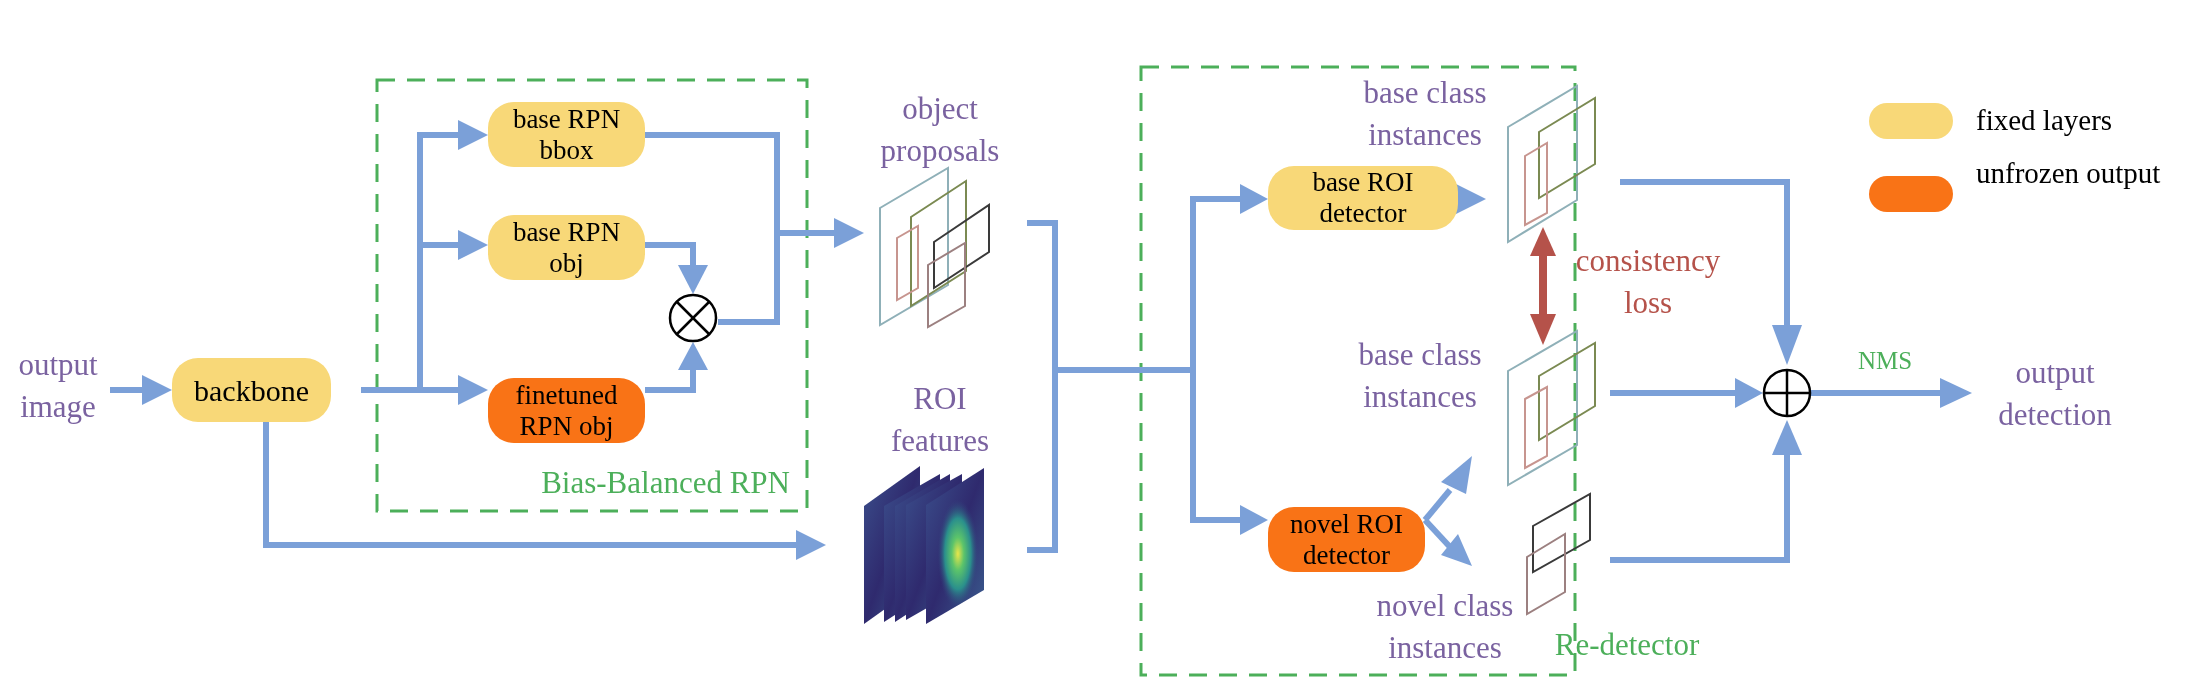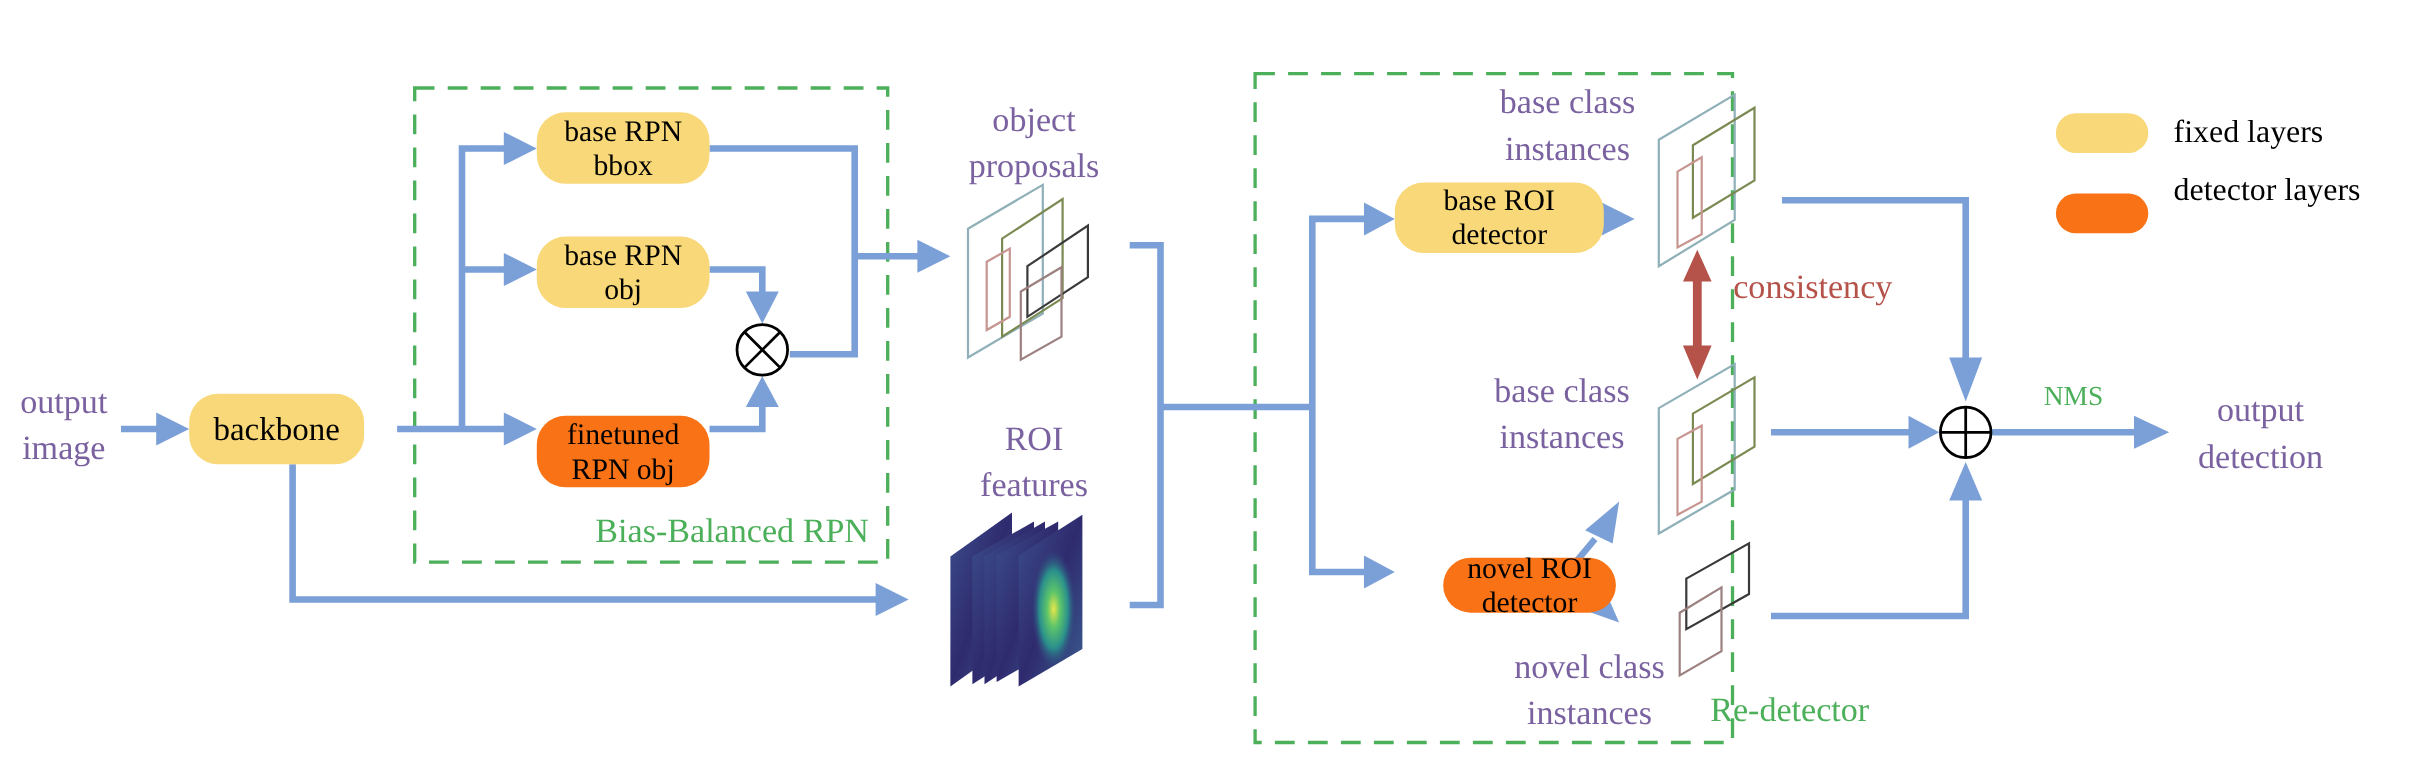--- a/index.html
+++ b/index.html
@@ -187,34 +187,35 @@
     <div>ROI</div>
     <div>features</div>
   </div>
 
   <div class="node fixed" style="left:1268px; top:166px; width:190px; height:64px;">
     <div>
         <div>base ROI</div>
         <div>detector</div>
       </div>
   </div>
-  <div class="node unfrozen" style="left:1312px; top:487px; width:157px; height:50px;">
+  <div class="node unfrozen" style="left:1268px; top:487px; width:157px; height:65px;">
     <div>
         <div>novel ROI</div>
         <div>detector</div>
       </div>
   </div>
 
   <div class="lbl purple" style="left:1350px; top:72px; width:150px;">
     <div>base class</div>
     <div>instances</div>
   </div>
 
   <div class="lbl red" style="left:1563px; top:240px; width:170px; text-align:center;">
     <div>consistency</div>
+    <div>loss</div>
   </div>
 
   <div class="lbl purple" style="left:1345px; top:334px; width:150px;">
     <div>base class</div>
     <div>instances</div>
   </div>
 
   <div class="lbl purple" style="left:1365px; top:585px; width:160px;">
     <div>novel class</div>
     <div>instances</div>
@@ -226,15 +227,15 @@
 
   <div class="lbl purple" style="left:1985px; top:352px; width:140px;">
     <div>output</div>
     <div>detection</div>
   </div>
 
   <div>
     <div class="swatch fixed" style="left:1869px; top:103px;"></div>
     <div class="legend-text" style="left:1976px; top:102px;">fixed layers</div>
     <div class="swatch unfrozen" style="left:1869px; top:156px;"></div>
-    <div class="legend-text" style="left:1976px; top:155px;">detector layers</div>
+    <div class="legend-text" style="left:1976px; top:155px;">unfrozen output</div>
   </div>
 </div>
 
 </body></html>

